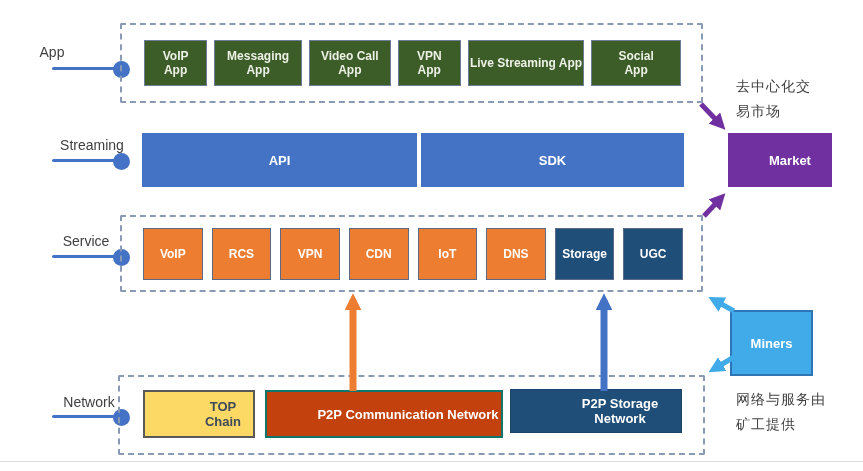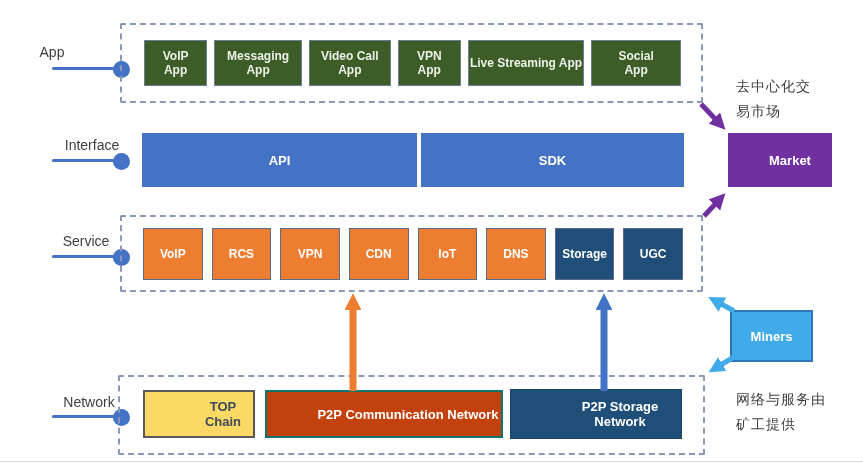--- a/index.html
+++ b/index.html
@@ -37,21 +37,21 @@
 </style>
 </head>
 <body>
 
 <div class="canvas">
 
   <div class="tag-name" style="left:28px;top:44px;width:48px">App</div>
   <div class="tag-line" style="left:52px;top:67px;width:64px"></div>
   <div class="tag-dot" style="left:113px;top:61px"></div>
 
-  <div class="tag-name" style="left:52px;top:137px;width:80px">Interface</div>
+  <div class="tag-name" style="left:52px;top:137px;width:80px">Streaming</div>
   <div class="tag-line" style="left:52px;top:159px;width:64px"></div>
   <div class="tag-dot" style="left:113px;top:153px"></div>
 
   <div class="tag-name" style="left:50px;top:233px;width:72px">Service</div>
   <div class="tag-line" style="left:52px;top:255px;width:64px"></div>
   <div class="tag-dot" style="left:113px;top:249px"></div>
 
   <div class="tag-name" style="left:50px;top:394px;width:78px">Network</div>
   <div class="tag-line" style="left:52px;top:415px;width:64px"></div>
   <div class="tag-dot" style="left:113px;top:409px"></div>
@@ -83,26 +83,26 @@
       <div class="box orange" style="flex:1;height:52px">IoT</div>
       <div class="box orange" style="flex:1;height:52px">DNS</div>
       <div class="box navy" style="flex:1;height:52px">Storage</div>
       <div class="box navy" style="flex:1;height:52px">UGC</div>
     </div>
   </div>
 
   <div class="dashed" style="left:118px;top:375px;width:587px;height:80px"></div>
   <div class="box net-box yellow" style="left:143px;top:390px;width:112px;height:48px">TOP Chain</div>
   <div class="box net-box net-orange" style="left:265px;top:390px;width:238px;height:48px">P2P Communication Network</div>
-  <div class="box net-box net-navy" style="left:510px;top:389px;width:172px;height:50px">P2P Storage Network</div>
+  <div class="box net-box net-navy" style="left:510px;top:389px;width:172px;height:44px">P2P Storage Network</div>
 
   <div class="caption" style="left:736px;top:74px;width:84px">去中心化交
 易市场</div>
   <div class="purple-box" style="left:728px;top:133px;width:84px;height:54px">Market</div>
-  <div class="miners-box" style="left:730px;top:310px;width:83px;height:52px">Miners</div>
+  <div class="miners-box" style="left:730px;top:310px;width:83px;height:66px">Miners</div>
   <div class="caption" style="left:736px;top:387px;width:96px">网络与服务由
 矿工提供</div>
 
   <svg class="arrows" width="863" height="471" viewBox="0 0 863 471">
     <defs>
       <marker id="ah-purple" viewBox="0 0 10 10" refX="6" refY="5" markerWidth="3.2" markerHeight="3.2" orient="auto">
         <path d="M0,0 L10,5 L0,10 Z" fill="#7030a0"></path>
       </marker>
       <marker id="ah-lblue" viewBox="0 0 10 10" refX="6" refY="5" markerWidth="3.2" markerHeight="3.2" orient="auto">
         <path d="M0,0 L10,5 L0,10 Z" fill="#41aae8"></path>

